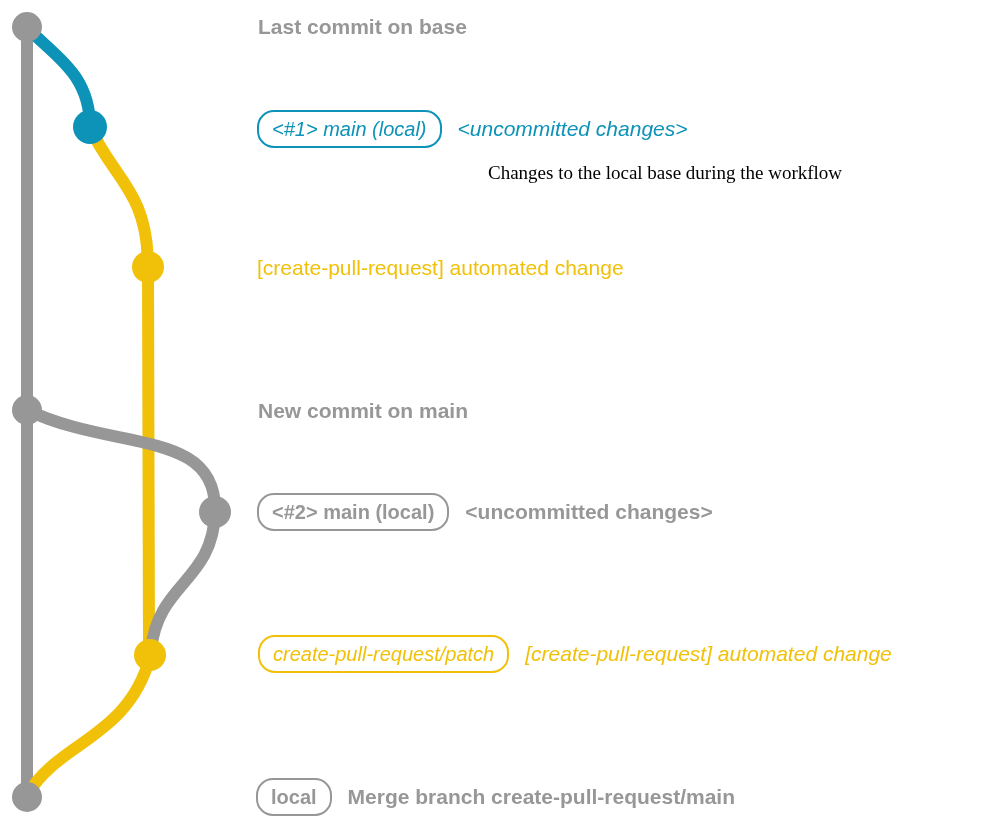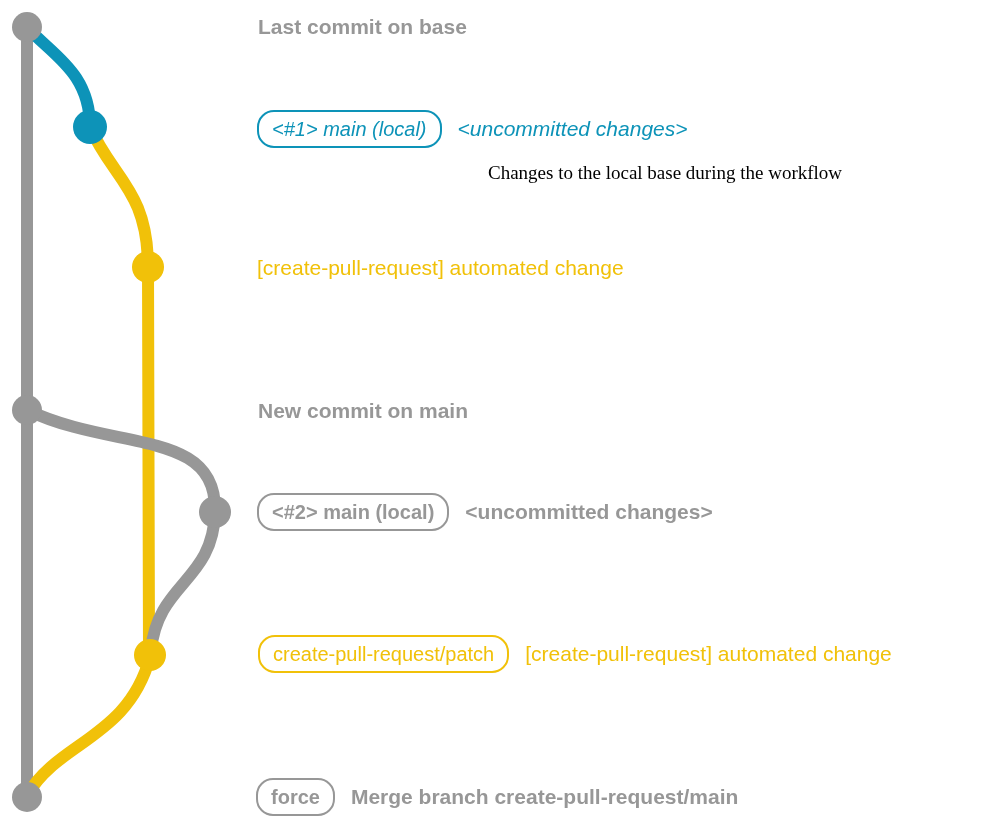--- a/index.html
+++ b/index.html
@@ -72,23 +72,23 @@
 
   <div class="row" style="top:411px; left:258px;">
     <span class="msg c-gray">New commit on main</span>
   </div>
 
   <div class="row" style="top:512px; left:257px;">
     <span class="tag c-gray">&lt;#2&gt; main (local)</span>
     <span class="msg c-gray">&lt;uncommitted changes&gt;</span>
   </div>
 
-  <div class="row" style="top:654px; left:258px;">
+  <div class="row" style="top:654px; left:258px;font-style:italic;">
     <span class="tag c-yellow">create-pull-request/patch</span>
     <span class="msg c-yellow">[create-pull-request] automated change</span>
   </div>
 
   <div class="row" style="top:797px; left:256px;">
-    <span class="tag c-gray">force</span>
+    <span class="tag c-gray">local</span>
     <span class="msg c-gray">Merge branch create-pull-request/main</span>
   </div>
 
 </div>
 
 </body></html>

